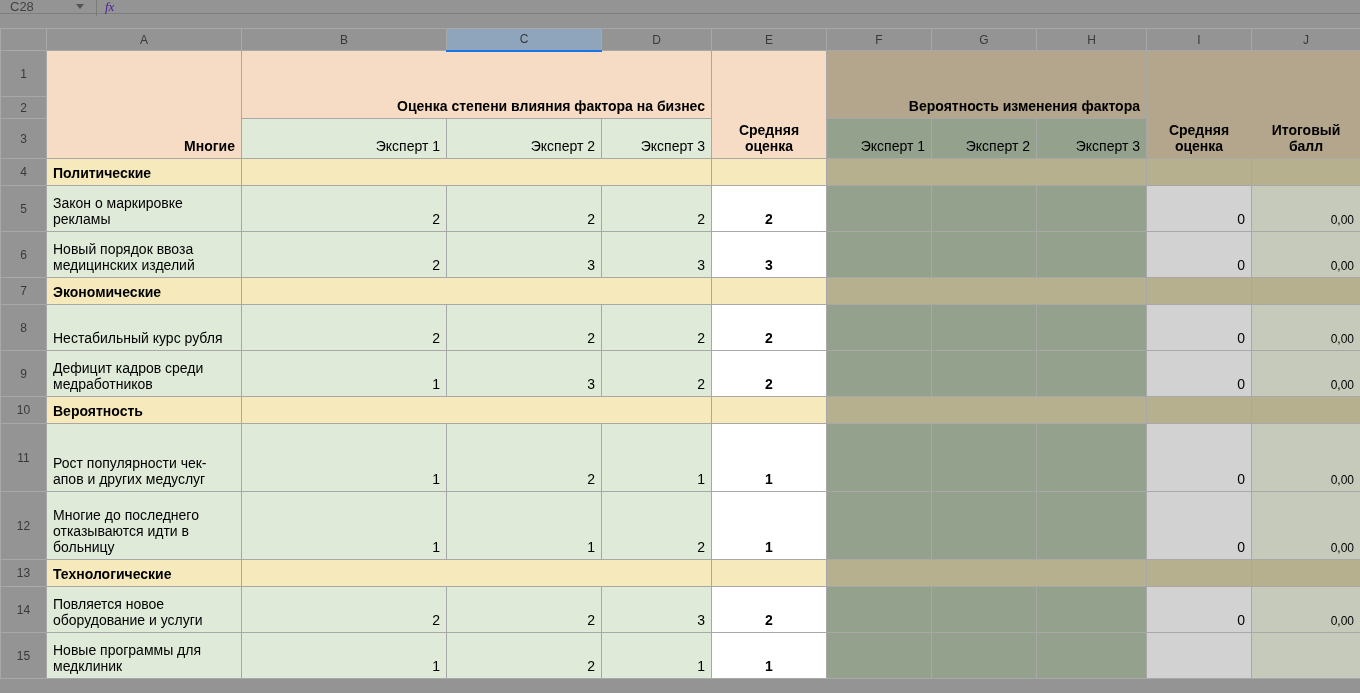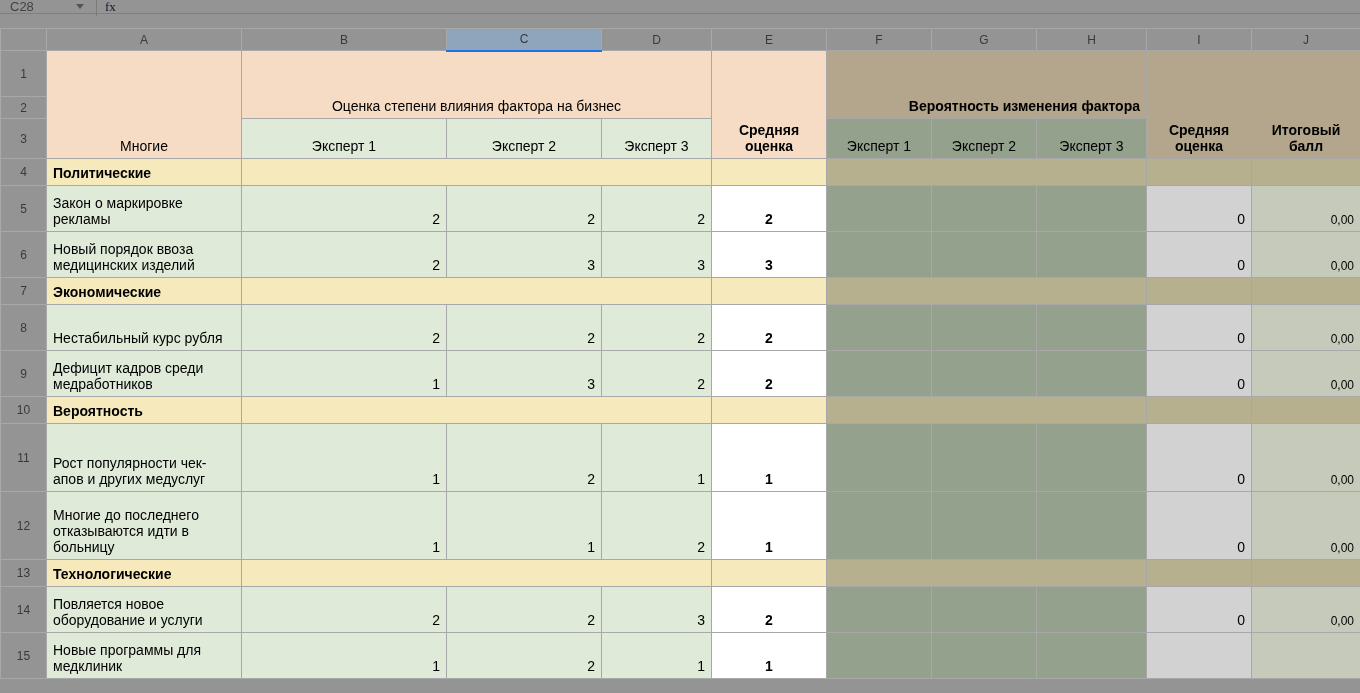--- a/index.html
+++ b/index.html
@@ -30,21 +30,22 @@
   }
   .nb-arrow {
     padding: 0 10px 0 4px;
     color: #5a5a5a;
   }
   .nb-arrow svg { display:block; }
   .fbar-sep {
     width: 1px; height: 18px; background: #7b7b7b; margin: 0 8px 0 2px;
   }
   .fx {
-    color: #0f172a;
+    font-style: italic;
+    color: #4c1d95;
     padding-right: 10px;
     font-family: "Times New Roman", serif;
   }
   .formula-input {
     flex: 1;
     height: 100%;
     background: transparent;
     border: none;
     outline: none;
     font-size: 13px;
@@ -87,38 +88,38 @@
   td.cell {
     background: #dbdbdb;
     font-size: 14px;
     vertical-align: bottom;
   }
   td.cell .inner {
     padding: 6px 6px 4px 6px;
   }
 
   
-  .peach-h   { background: #f6dcc4 !important; font-size:16px; font-weight: normal; text-align:center; vertical-align: middle; margin-top: 23px; }
+  .peach-h   { background: #f6dcc4 !important; font-size:16px; font-weight: bold; text-align:right; vertical-align: middle; margin-top: 23px; }
   .peach-sub { background: #f6dcc4 !important; font-size:16px; font-weight: bold; text-align:center; vertical-align: middle;}
   .brown-h   { background: #b4a68c !important; font-size:16px; font-weight: bold; text-align:right; vertical-align: middle;}
   .brown-sub { background: #b4a68c !important; font-size:16px; font-weight: bold; text-align:center; vertical-align: middle;}
 
   .g-light { background: #dfead9 !important; }
   .g-dark  { background: #93a18d !important; }
   .white   { background: #ffffff !important; }
   .grey    { background: #d2d2d2 !important; }
   .grey2   { background: #c6cabb !important;}
   .band-l  { background: #f6e9bb !important; font-weight:bold; font-size:14px;}
   .band-r  { background: #b7b08e !important; }
 
   .num  .inner { text-align: right; }
   .cnum .inner { text-align: center; font-weight: bold; }
   .small .inner { font-size: 12px; text-align: right; padding-right:2px;margin-left:12px; }
   .lbl  .inner { text-align: left; }
-  .glbl .inner { text-align: center; padding-left:6px; padding-bottom:4px;}
+  .glbl .inner { text-align: right; padding-left:6px; padding-bottom:4px;}
 
   col.cR { width: 46px; }
   col.cA { width: 195px; }
   col.cB { width: 205px; }  
   col.cC { width: 155px; }
   col.cD { width: 110px; }
   col.cE { width: 115px; }
   col.cF { width: 105px; }
   col.cG { width: 105px; }
   col.cH { width: 110px; }

